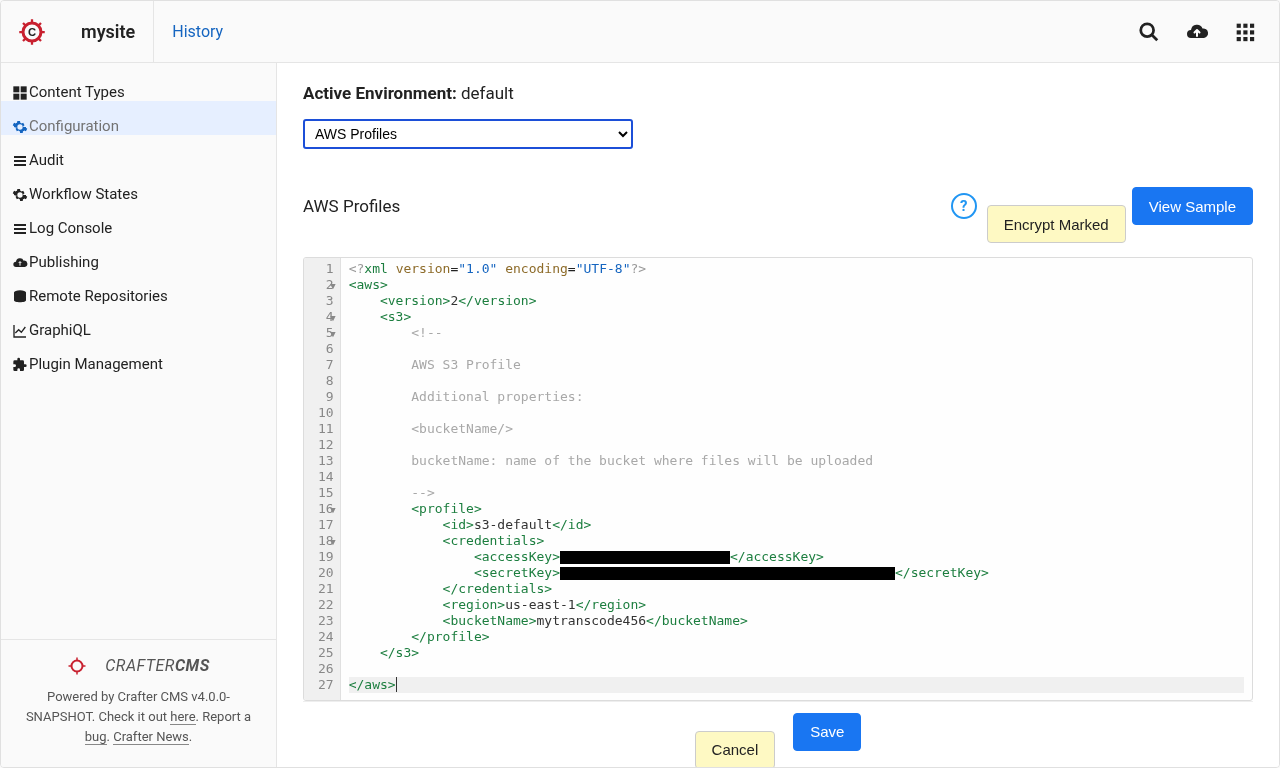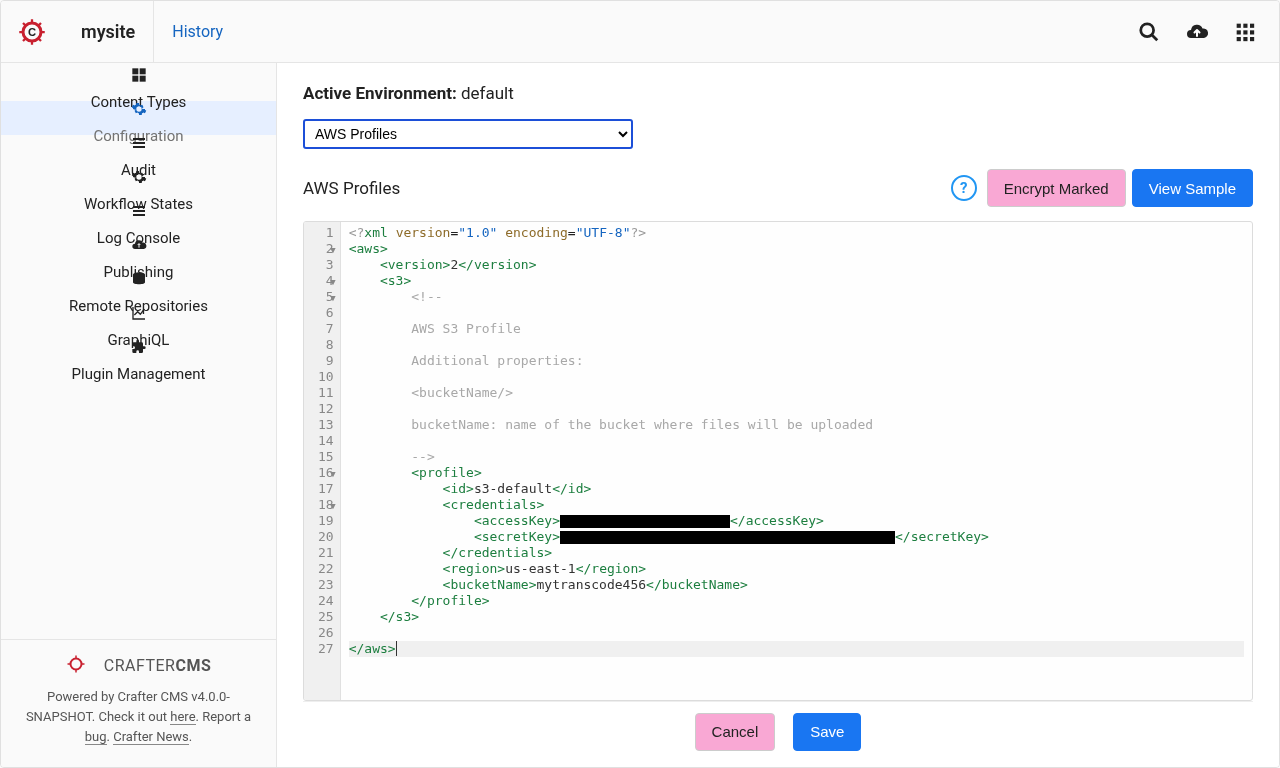--- a/index.html
+++ b/index.html
@@ -16,43 +16,43 @@
 .header-spacer { flex: 1; }
 .header-right { display: flex; align-items: center; padding-right: 10px; }
 .header-icon { width: 48px; height: 48px; display:flex; align-items:center; justify-content:center; cursor:pointer; color:#222; }
 
 
 .body { flex:1; display:flex; overflow:hidden; }
 
 
 .sidebar { width: 276px; border-right: 1px solid #e5e5e5; display:flex; flex-direction:column; background:#fafafa; }
 .nav { padding: 4px 0; }
-.nav-item { display:flex; align-items:center; height: 34px; padding: 0 10px; gap: 10px; cursor:pointer; color:#222; font-size: 15px; flex-direction: column; }
+.nav-item { display:flex; align-items:flex-end; height: 34px; padding: 0 10px; cursor:pointer; color:#222; font-size: 15px; }
 .nav-item .nav-icon { width: 18px; display:flex; align-items:center; justify-content:center; color:#222; }
 .nav-item.active { background: #e6efff; color:#737373; }
 .nav-item.active .nav-icon { color:#1565c0; }
 
 .sidebar-footer { margin-top:auto; border-top:1px solid #e5e5e5; padding: 14px 16px 20px; text-align:center; font-size:13px; color:#555; line-height:1.55; }
-.clogo { display:flex; align-items:flex-start; justify-content:center; gap:18px; margin-bottom:8px; }
+.clogo { display:flex; align-items:center; justify-content:center; gap:18px; margin-bottom:8px;font-style:italic; }
 .clogo-text { font-size: 16px; letter-spacing: 0.5px; font-weight: 400; }
 .clogo-text b { font-weight:700; }
 .footer-link { border-bottom: 1px solid #888; }
 
 
 .main { flex:1; background:#fff; display:flex; flex-direction:column; overflow:hidden; }
 .main-inner { padding: 20px 26px 6px 26px; display:flex; flex-direction:column; flex:1; overflow:hidden; }
 .env-line { font-size: 17px; margin-bottom: 16px; }
 .env-label { font-weight: 700; }
 .profile-select { width: 330px; height: 30px; border: 2px solid #1c4fd8; border-radius: 3px; padding: 0 6px; font-size: 14px; background:#fff; margin-bottom: 20px; }
 .toolbar-row { display:flex; align-items:center; margin-bottom: 14px; }
 .section-title { font-size: 17px; }
 .toolbar-spacer { flex:1; }
 .help-icon { width:26px; height:26px; border:2px solid #2196f3; color:#2196f3; border-radius:50%; display:flex; align-items:center; justify-content:center; font-weight:700; font-size:15px; margin-right:10px; cursor:pointer; }
 .btn { height: 38px; padding: 0 16px; border-radius: 4px; font-size: 15px; cursor:pointer; display:inline-flex; align-items:center; }
-.btn-default { background:#f9a8d4; border:1px solid #ccc; color:#222; margin-right:6px; }
+.btn-default { background:#fef9c3; border:1px solid #ccc; color:#222; margin-right:6px;margin-top:36px; }
 .btn-primary { background:#1976f2; border:1px solid #1976f2; color:#fff; }
 
 
 .editor { flex:1; border:1px solid #dcdcdc; border-radius:3px; background:#fefefe; display:flex; font-family: Menlo, Consolas, monospace; font-size: 13px; overflow:hidden; }
 .gutter { background:#f0f0f0; color:#888; text-align:right; padding: 3px 6px 3px 14px; line-height: 16px; user-select:none; border-right:1px solid #e0e0e0; }
 .gutter .ln { height:16px; position:relative; }
 .fold { position:absolute; right:-2px; top:1px; font-size:9px; color:#888; }
 .code { padding: 3px 8px; line-height:16px; white-space:pre; flex:1; }
 .code .row { height:16px; position:relative; }
 .row.hl { background:#f0f0f0; }

